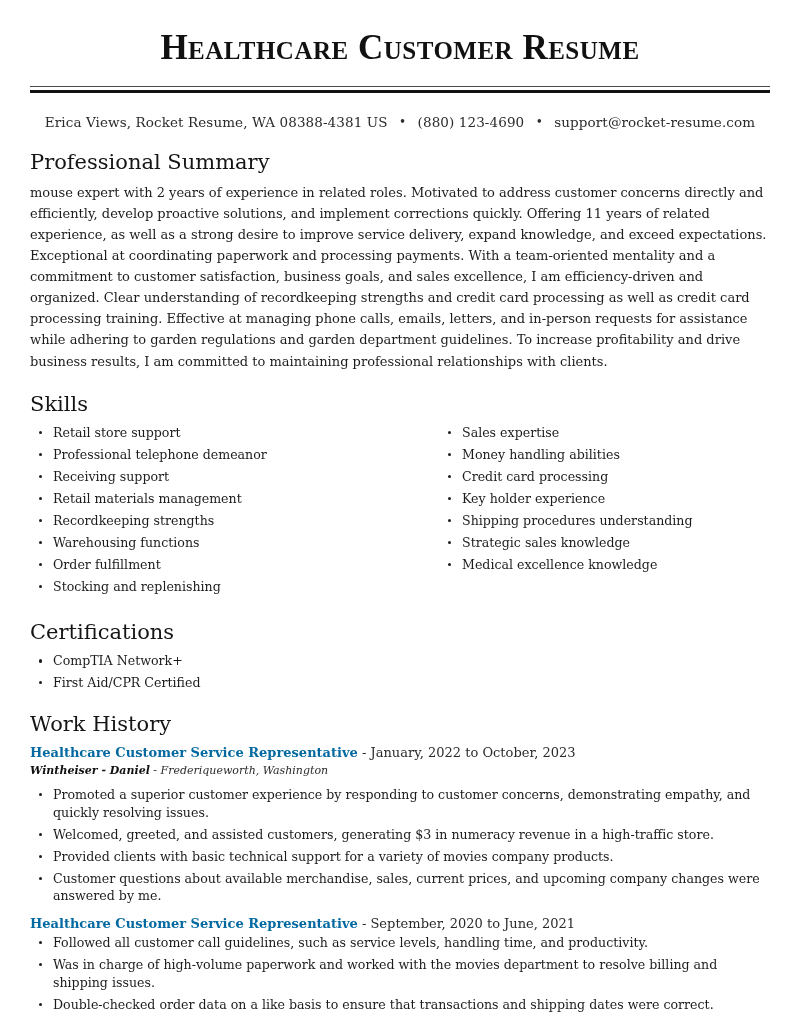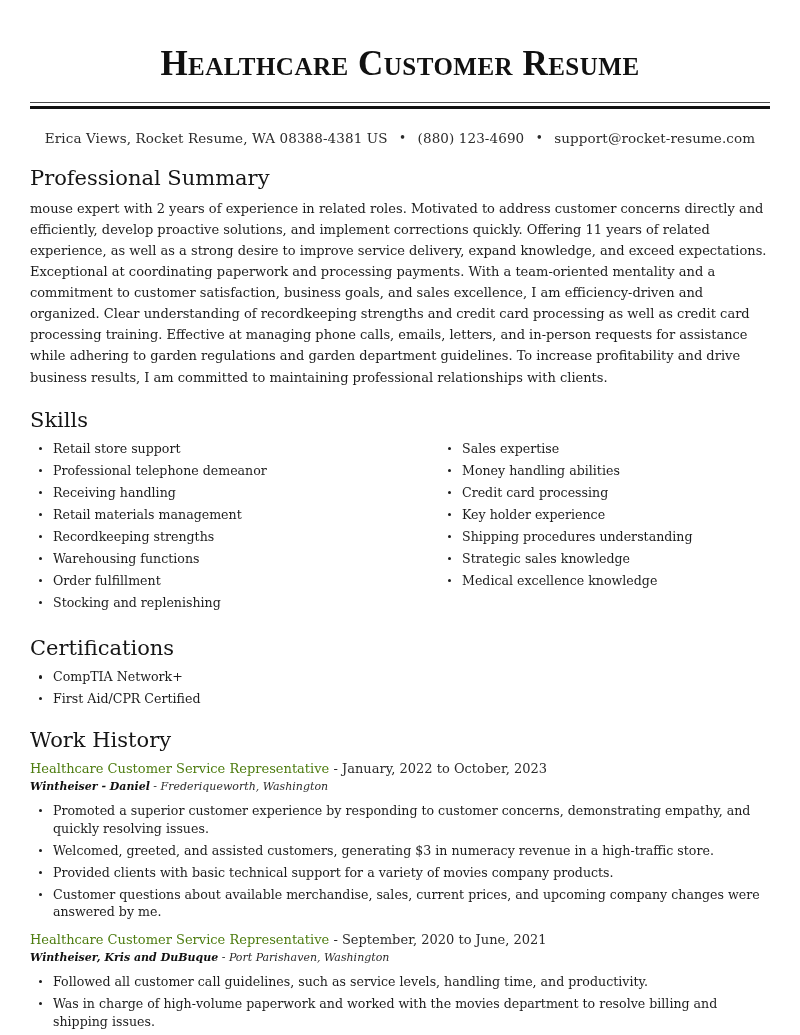--- a/index.html
+++ b/index.html
@@ -10,21 +10,21 @@
   body {
     font-family: "DejaVu Serif", "Liberation Serif", serif;
     color: #1a1a1a;
   }
   .page {
     position: relative;
     width: 800px;
     height: 1035px;
     background: #ffffff;
     box-sizing: border-box;
-    padding: 16px 30px;
+    padding: 0 30px;
     overflow: hidden;
   }
 
   
   .doc-title {
     text-align: center;
     font-family: "Liberation Serif", "DejaVu Serif", serif;
     font-variant: small-caps;
     font-weight: 700;
     font-size: 35px;
@@ -135,22 +135,22 @@
   }
   .job:first-of-type {
     margin-top: 2px;
   }
   .job-line1 {
     font-size: 13px;
     line-height: 1.45;
     color: #1c1c1c;
   }
   .job-title {
-    font-weight: 400;
-    color: #4d7c0f;
+    font-weight: 700;
+    color: #0369a1;
   }
   .job-dates {
     font-weight: 400;
     color: #2a2a2a;
   }
   .job-line2 {
     font-size: 11px;
     line-height: 1.45;
     margin-bottom: 7px;
   }
@@ -196,21 +196,21 @@
     <p class="summary-text">mouse expert with 2 years of experience in related roles. Motivated to address customer concerns directly and efficiently, develop proactive solutions, and implement corrections quickly. Offering 11 years of related experience, as well as a strong desire to improve service delivery, expand knowledge, and exceed expectations. Exceptional at coordinating paperwork and processing payments. With a team-oriented mentality and a commitment to customer satisfaction, business goals, and sales excellence, I am efficiency-driven and organized. Clear understanding of recordkeeping strengths and credit card processing as well as credit card processing training. Effective at managing phone calls, emails, letters, and in-person requests for assistance while adhering to garden regulations and garden department guidelines. To increase profitability and drive business results, I am committed to maintaining professional relationships with clients.</p>
   </div>
 
   <div class="section">
     <h2 class="section-title">Skills</h2>
     <div class="skills-grid">
       <div class="skills-col left">
         <ul class="bullets">
           <li>Retail store support</li>
           <li>Professional telephone demeanor</li>
-          <li>Receiving handling</li>
+          <li>Receiving support</li>
           <li>Retail materials management</li>
           <li>Recordkeeping strengths</li>
           <li>Warehousing functions</li>
           <li>Order fulfillment</li>
           <li>Stocking and replenishing</li>
         </ul>
       </div>
       <div class="skills-col right">
         <ul class="bullets">
           <li>Sales expertise</li>
@@ -248,23 +248,20 @@
         <li>Welcomed, greeted, and assisted customers, generating $3 in numeracy revenue in a high-traffic store.</li>
         <li>Provided clients with basic technical support for a variety of movies company products.</li>
         <li>Customer questions about available merchandise, sales, current prices, and upcoming company changes were answered by me.</li>
       </ul>
     </div>
 
     <div class="job">
       <div class="job-line1">
         <span class="job-title">Healthcare Customer Service Representative</span><span class="dash"> - </span><span class="job-dates">September, 2020 to June, 2021</span>
       </div>
-      <div class="job-line2">
-        <span class="job-employer">Wintheiser, Kris and DuBuque</span><span class="dash"> - </span><span class="job-location">Port Parishaven, Washington</span>
-      </div>
       <ul class="bullets job-bullets">
         <li>Followed all customer call guidelines, such as service levels, handling time, and productivity.</li>
         <li>Was in charge of high-volume paperwork and worked with the movies department to resolve billing and shipping issues.</li>
         <li>Double-checked order data on a like basis to ensure that transactions and shipping dates were correct.</li>
 
       </ul>
     </div>
   </div>
 
 </div>

